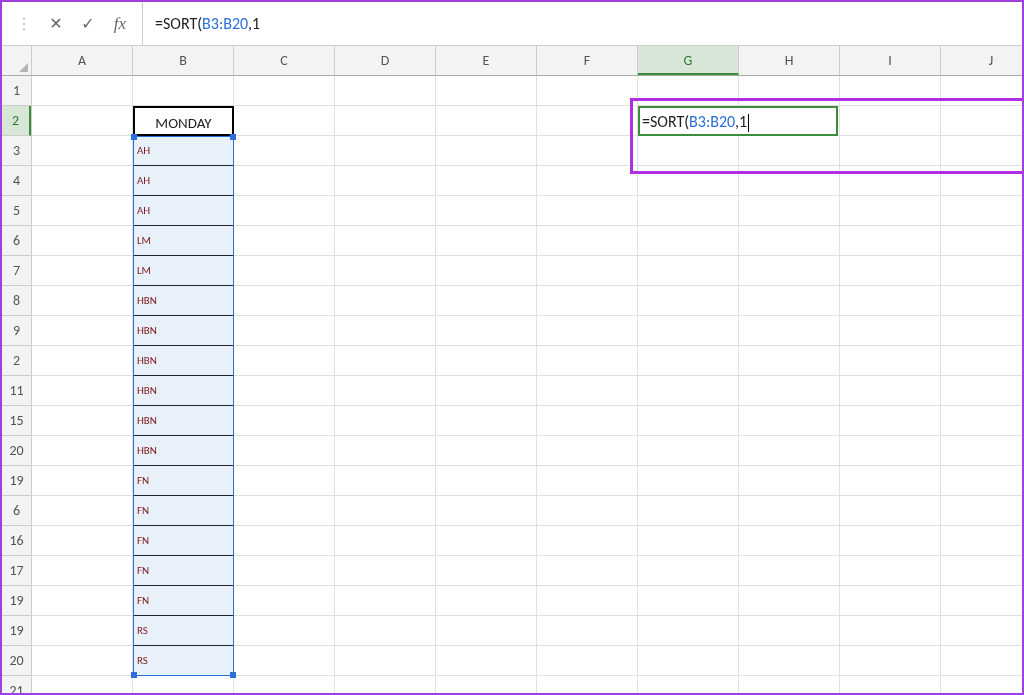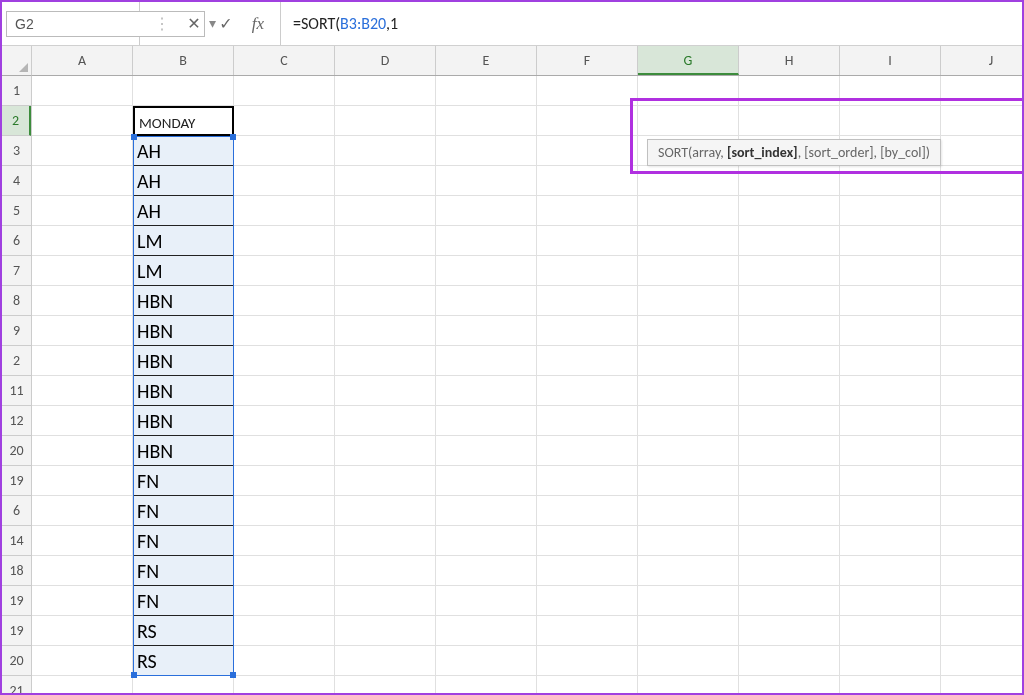--- a/index.html
+++ b/index.html
@@ -147,22 +147,22 @@
   .b-header {
     border: 2px solid #000;
     background: #fff;
     font-weight: normal;
     padding:0 4px;
   }
   .b-data {
     background: #e8f0f9;
     border-bottom: 1.5px solid #222;
     border-top: none;
-    font-size: 20px;
-    color: #000000;
+    font-size: 11px;
+    color: #7f1d1d;
   }
   .sel-range {
     position: absolute;
     border: 1px solid #2a6fdb;
     pointer-events: none;
   }
   .sel-handle {
     position:absolute;
     width:6px;height:6px;
     background:#2a6fdb;
@@ -209,24 +209,20 @@
     border: 3px solid #b030e0;
     pointer-events:none;
   }
 </style>
 </head>
 <body>
 
 <div class="outer">
 
   <div class="formula-bar">
-    <div class="name-box">
-      <input type="text" value="G2" style="">
-      <span class="dd">▾</span>
-    </div>
     <div class="fb-btn-group">
       <span class="fb-btn dim">⋮</span>
       <span class="fb-btn">✕</span>
       <span class="fb-btn">✓</span>
       <span class="fb-btn fb-fx">fx</span>
     </div>
     <div class="formula-input">
       <span>=SORT(</span>
         <span class="ref">B3:B20</span>
         <span>,1</span>
@@ -256,26 +252,26 @@
         <div class="row-h active">2</div>
         <div class="row-h">3</div>
         <div class="row-h">4</div>
         <div class="row-h">5</div>
         <div class="row-h">6</div>
         <div class="row-h">7</div>
         <div class="row-h">8</div>
         <div class="row-h">9</div>
         <div class="row-h">2</div>
         <div class="row-h">11</div>
-        <div class="row-h">12</div>
+        <div class="row-h">15</div>
         <div class="row-h">20</div>
         <div class="row-h">19</div>
         <div class="row-h">6</div>
-        <div class="row-h">14</div>
-        <div class="row-h">18</div>
+        <div class="row-h">16</div>
+        <div class="row-h">17</div>
         <div class="row-h">19</div>
         <div class="row-h">19</div>
         <div class="row-h">20</div>
         <div class="row-h">21</div>
       </div>
 
     <div class="grid">
         <div class="cell" style="left: 909px; top: 600px; width: 101px;"></div>
         <div class="cell" style="left: 808px; top: 600px; width: 101px;"></div>
         <div class="cell" style="left: 707px; top: 600px; width: 101px;"></div>
@@ -480,21 +476,21 @@
         <div class="cell" style="left: 808px; top: 0px; width: 101px;"></div>
         <div class="cell" style="left: 707px; top: 0px; width: 101px;"></div>
         <div class="cell" style="left: 606px; top: 0px; width: 101px;"></div>
         <div class="cell" style="left: 505px; top: 0px; width: 101px;"></div>
         <div class="cell" style="left: 404px; top: 0px; width: 101px;"></div>
         <div class="cell" style="left: 303px; top: 0px; width: 101px;"></div>
         <div class="cell" style="left: 202px; top: 0px; width: 101px;"></div>
         <div class="cell" style="left: 101px; top: 0px; width: 101px;"></div>
         <div class="cell" style="left: 0px; top: 0px; width: 101px;"></div>
 
-    <div class="cell b-header" style="left: 101px; top: 30px; width: 101px;">MONDAY</div>
+    <div class="cell b-header" style="left: 101px; top: 30px; width: 101px; text-align: center;">MONDAY</div>
         <div class="cell b-data" style="left: 101px; top: 60px; width: 101px;">AH</div>
         <div class="cell b-data" style="left: 101px; top: 90px; width: 101px;">AH</div>
         <div class="cell b-data" style="left: 101px; top: 120px; width: 101px;">AH</div>
         <div class="cell b-data" style="left: 101px; top: 150px; width: 101px;">LM</div>
         <div class="cell b-data" style="left: 101px; top: 180px; width: 101px;">LM</div>
         <div class="cell b-data" style="left: 101px; top: 210px; width: 101px;">HBN</div>
         <div class="cell b-data" style="left: 101px; top: 240px; width: 101px;">HBN</div>
         <div class="cell b-data" style="left: 101px; top: 270px; width: 101px;">HBN</div>
         <div class="cell b-data" style="left: 101px; top: 300px; width: 101px;">HBN</div>
         <div class="cell b-data" style="left: 101px; top: 330px; width: 101px;">HBN</div>
@@ -505,19 +501,19 @@
         <div class="cell b-data" style="left: 101px; top: 480px; width: 101px;">FN</div>
         <div class="cell b-data" style="left: 101px; top: 510px; width: 101px;">FN</div>
         <div class="cell b-data" style="left: 101px; top: 540px; width: 101px;">RS</div>
         <div class="cell b-data" style="left: 101px; top: 570px; width: 101px;">RS</div>
         <div class="sel-range" style="left:101px; top:60px; width:101px; height:540px;">
         <div class="sel-handle" style="left:-3px; top:-3px;"></div>
         <div class="sel-handle" style="right:-3px; top:-3px;"></div>
         <div class="sel-handle" style="left:-3px; bottom:-3px;"></div>
         <div class="sel-handle" style="right:-3px; bottom:-3px;"></div>
       </div>
-        <div class="func-tip" style="left:615px; top:63px;">
-        <span>SORT</span>(<span>array</span>, <b>[sort_index]</b>, <span>[sort_order]</span>, <span>[by_col]</span>)
+        <div class="edit-cell" style="left:606px; top:30px; width:200px; height:30px;">
+        <span>=SORT(</span><span class="ref">B3:B20</span><span>,1</span><span class="cursor"></span>
       </div>
         <div class="callout" style="left:598px; top:22px; width:412px; height:76px;"></div>
       </div>
   </div>
 </div>
 
 </body></html>

